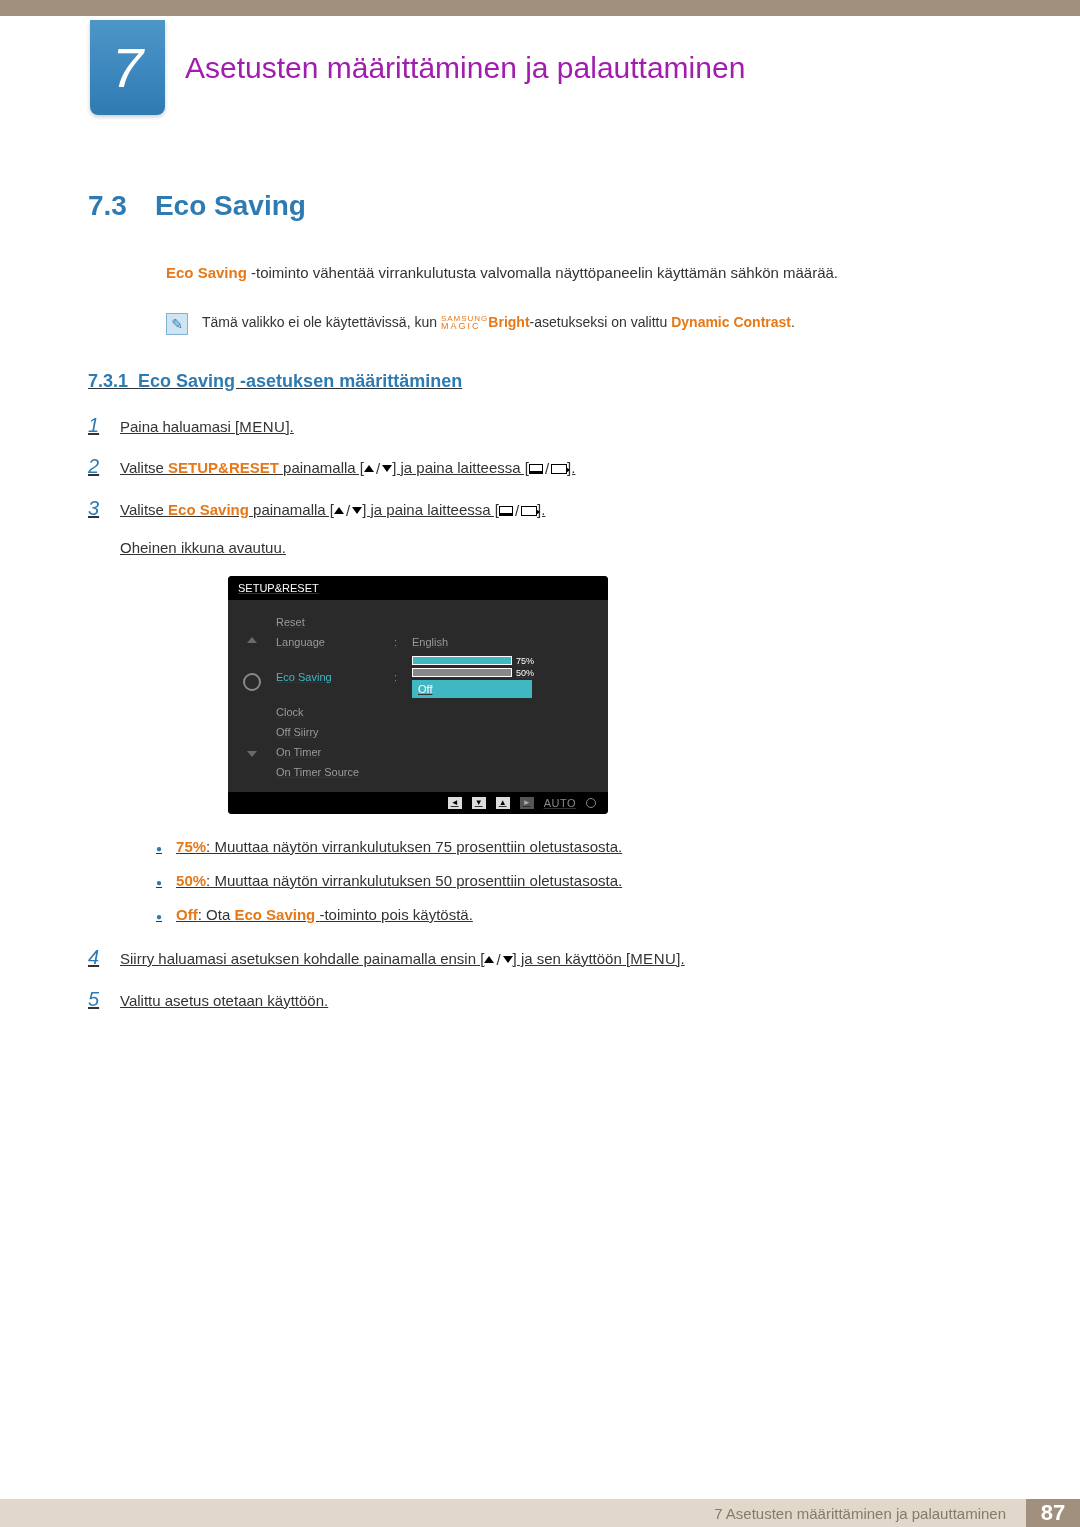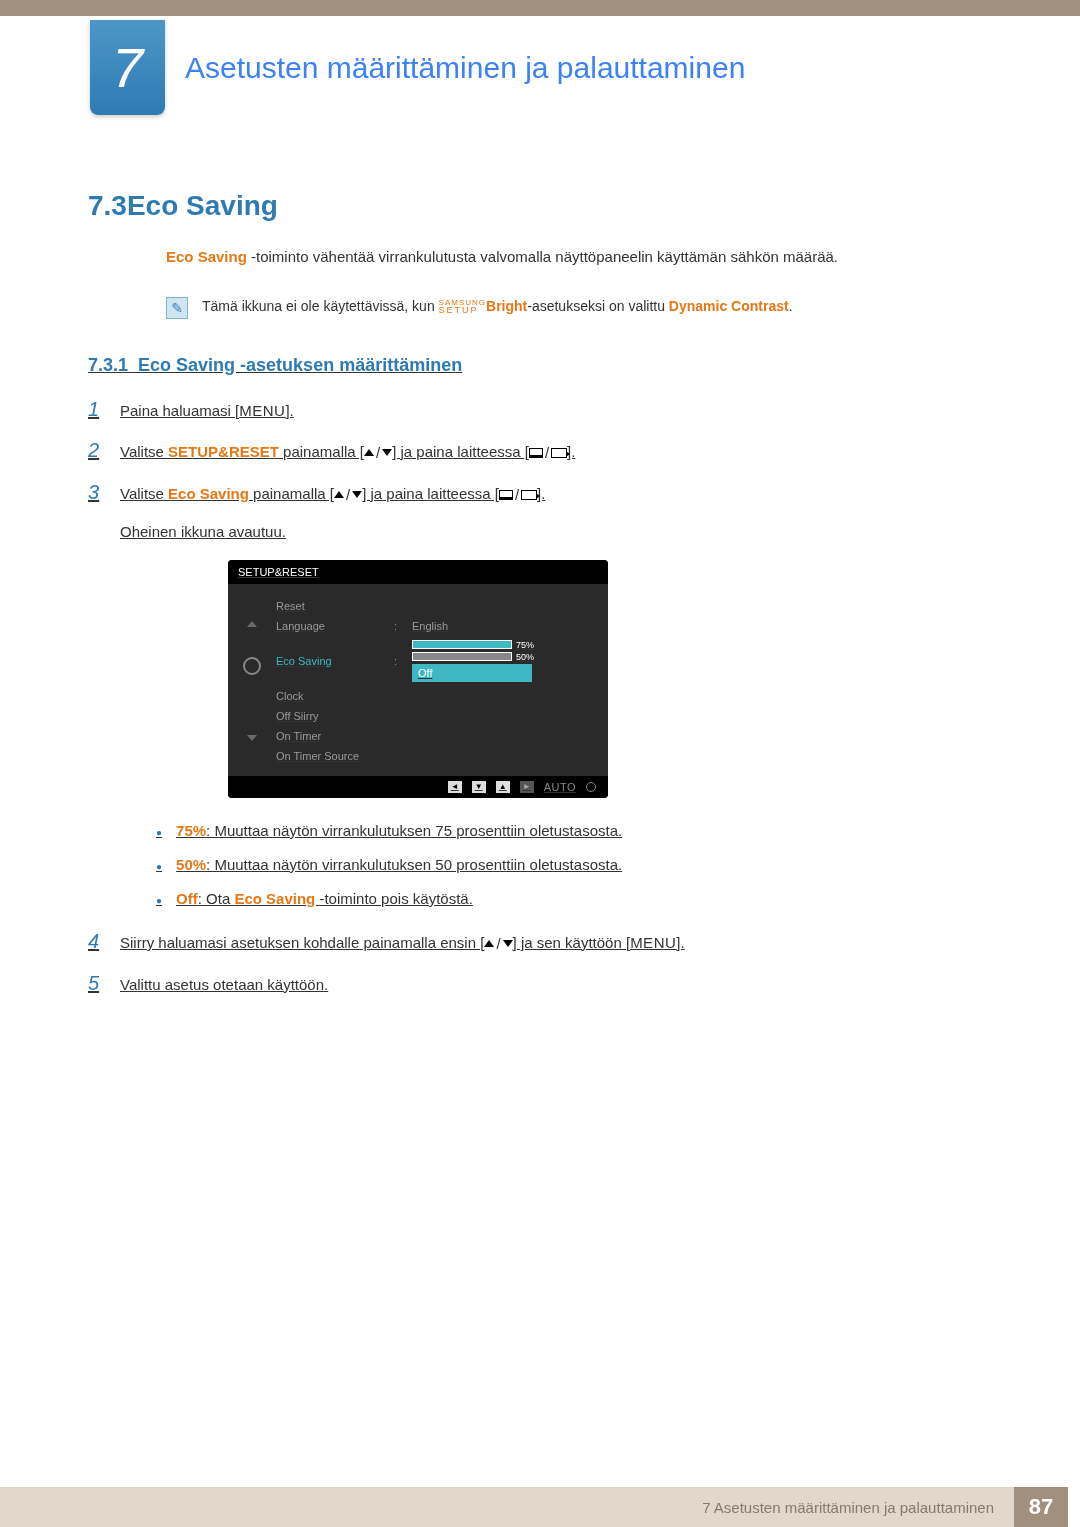--- a/index.html
+++ b/index.html
@@ -37,34 +37,35 @@
     justify-content: center;
     box-shadow: 0 2px 4px rgba(0,0,0,0.2);
   }
   .chapter-badge span {
     color: #fff;
     font-size: 56px;
     font-weight: 300;
     font-style: italic;
   }
   .chapter-title {
-    color: #3b82f6;
+    color: #a21caf;
     font-size: 30px;
     font-weight: 400;
     text-align: center;
   }
   .content {
     position: absolute;
     top: 190px;
     left: 88px;
     right: 88px;
   }
   .section-row {
     display: flex;
-    margin-bottom: 24px;
+    gap: 28px;
+    margin-bottom: 40px;
   }
   .section-num {
     color: #2e7bb3;
     font-size: 28px;
     font-weight: bold;
   }
   .section-title {
     color: #2e7bb3;
     font-size: 28px;
     font-weight: bold;
@@ -289,22 +290,22 @@
     font-size: 10px;
     line-height: 1.8;
   }
   .bullet-text {
     font-size: 15px;
   }
   .footer-bar {
     position: absolute;
     bottom: 0;
     left: 0;
-    right: 12px;
-    height: 40px;
+    right: 0;
+    height: 28px;
     display: flex;
   }
   .footer-beige {
     flex: 1;
     background: #e1d7ca;
     display: flex;
     align-items: center;
     justify-content: flex-end;
     padding-right: 20px;
     color: #867a6b;
@@ -374,21 +375,21 @@
     <div class="section-title">Eco Saving</div>
   </div>
 
   <p class="intro-para">
     <span class="orange-bold">Eco Saving </span><span>-toiminto vähentää virrankulutusta valvomalla näyttöpaneelin käyttämän sähkön määrää.</span>
   </p>
 
   <div class="note-row">
     <div class="note-icon">✎</div>
     <div class="note-text">
-      <span>Tämä ikkuna ei ole käytettävissä, kun </span><span class="magic-brand"><span class="magic-top">SAMSUNG</span><span class="magic-bot">SETUP</span></span><span class="orange-bold">Bright</span><span>-asetukseksi on valittu </span><span class="orange-bold">Dynamic Contrast</span><span>.</span>
+      <span>Tämä valikko ei ole käytettävissä, kun </span><span class="magic-brand"><span class="magic-top">SAMSUNG</span><span class="magic-bot">MAGIC</span></span><span class="orange-bold">Bright</span><span>-asetukseksi on valittu </span><span class="orange-bold">Dynamic Contrast</span><span>.</span>
     </div>
   </div>
 
   <div class="subsection">
     <div class="subsection-title">
       <span>7.3.1</span>&nbsp;&nbsp;<span>Eco Saving -asetuksen määrittäminen</span>
     </div>
 
     <div class="step-row">
       <div class="step-num">1</div>

